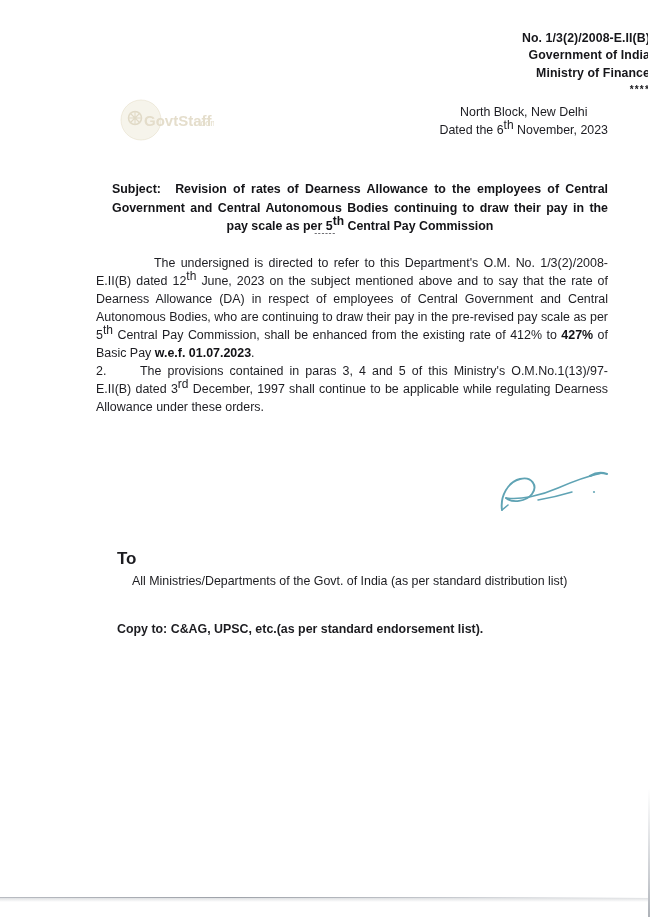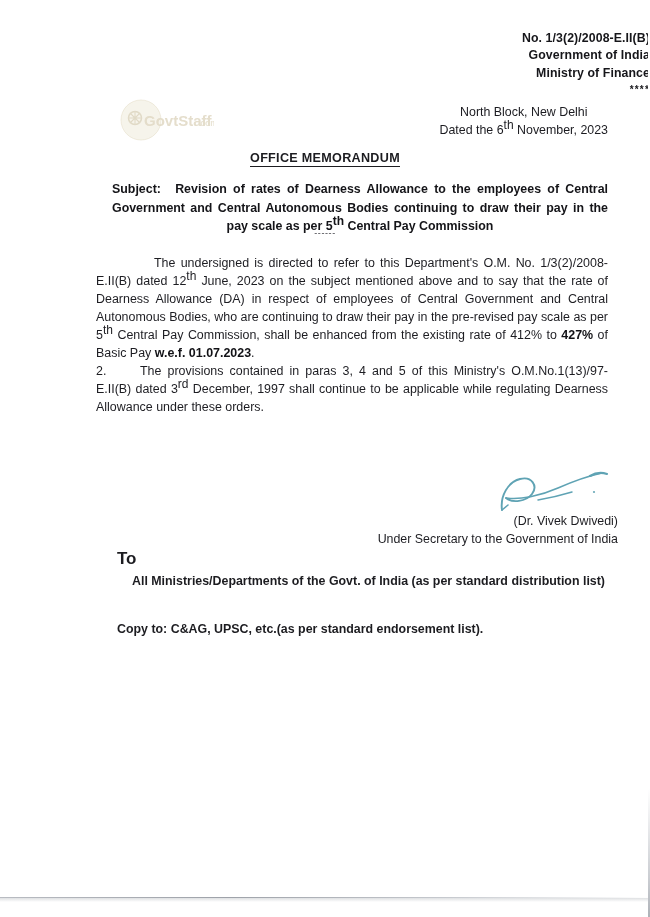--- a/index.html
+++ b/index.html
@@ -177,21 +177,21 @@
     left: 117px;
     top: 549px;
     font-weight: bold;
     font-size: 17px;
   }
   .dist {
     position: absolute;
     left: 110px;
     width: 498px;
     top: 572px;
-    font-weight: bold;
+    font-weight: normal;
     font-size: 12.4px;
     line-height: 18.4px;
     text-align: justify;
   }
   .dist .lead { padding-left: 22px; }
   .copy {
     position: absolute;
     left: 117px;
     top: 620px;
     font-weight: bold;
@@ -222,23 +222,20 @@
     <div>Government of India</div>
     <div>Ministry of Finance</div>
     <div class="stars">****</div>
   </div>
 
   <div class="place">
     <div>North Block, New Delhi</div>
     <div><span>Dated the 6</span><sup>th</sup><span> November, 2023</span></div>
   </div>
 
-  <div class="om-title">
-    <span>OFFICE MEMORANDUM</span>
-  </div>
 
   <div class="subject">
     <span class="lbl">Subject:</span><span> Revision of rates of Dearness Allowance to the employees of Central</span>
     <span>Government and Central Autonomous Bodies continuing to draw</span>
     <span>their pay in the pay scale as per 5</span><sup>th</sup><span> Central Pay Commission</span>
   </div>
 
   <div class="dashes">------</div>
 
   <div class="body-para p1">
@@ -256,24 +253,20 @@
         <path d="M8 40 C6 26, 14 12, 26 9 C38 6, 44 16, 38 24 C32 32, 18 33, 12 28" stroke-width="1.9"></path>
         <path d="M12 28 C26 30, 46 26, 64 18 C80 11, 94 6, 108 3" stroke-width="1.7"></path>
         <path d="M96 6 C101 3, 107 2, 113 4" stroke-width="2.1"></path>
         <path d="M44 30 C56 28, 68 25, 78 22" stroke-width="1.5"></path>
         <path d="M8 40 L14 35" stroke-width="1.6"></path>
       </g>
       <circle cx="100" cy="22" r="1.1" fill="#6aa9b8"></circle>
     </svg>
   </div>
 
-  <div class="sig-name">
-    <div>(Dr. Vivek Dwivedi)</div>
-    <div>Under Secretary to the Government of India</div>
-  </div>
 
   <div class="to-label">To</div>
 
   <div class="dist">
     <span class="lead">All Ministries/Departments of the Govt. of India (as per standard</span>
     <span>distribution list)</span>
   </div>
 
   <div class="copy">Copy to:  C&amp;AG, UPSC, etc.(as per standard endorsement list).</div>
 

